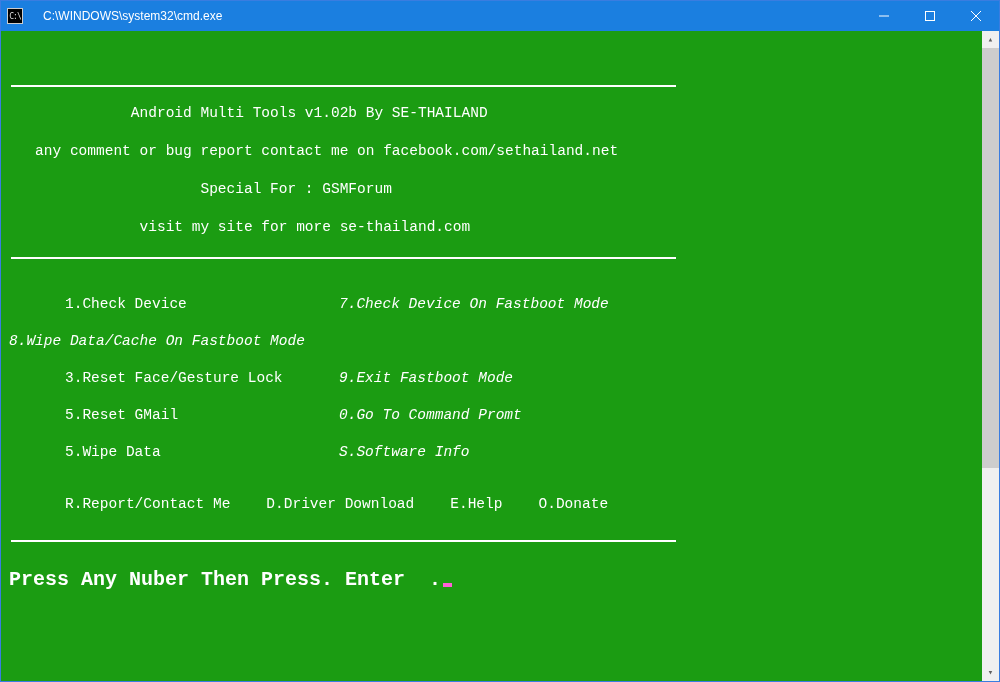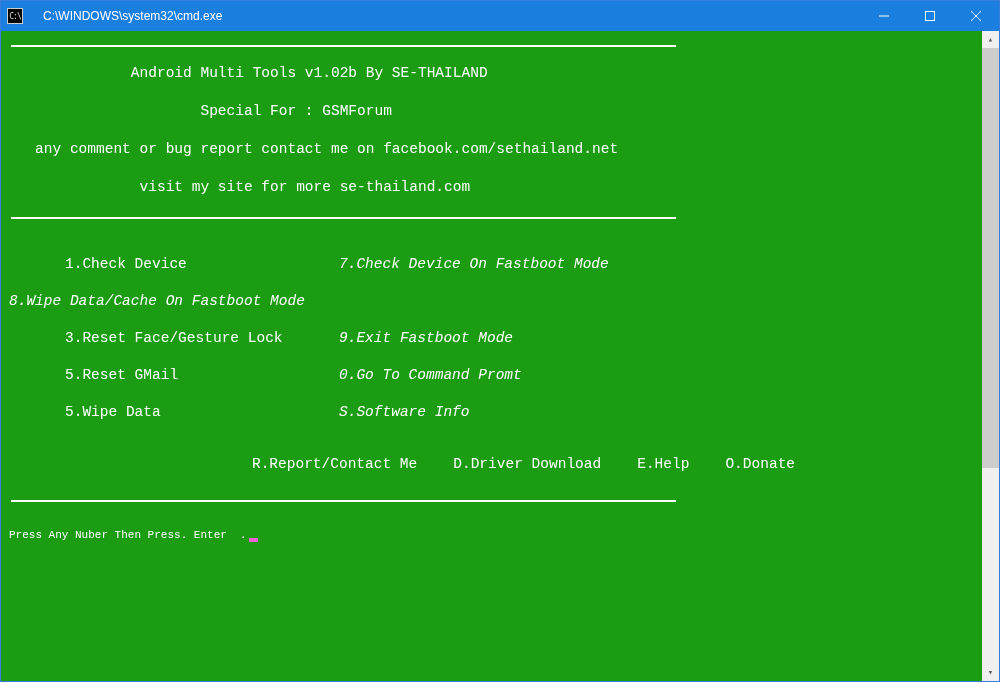--- a/index.html
+++ b/index.html
@@ -58,20 +58,21 @@
     .client {
       flex: 1;
       display: flex;
       background: #1b9c12;
       min-height: 0;
     }
     .console {
       flex: 1;
       padding: 6px 0 0 8px;
       overflow: hidden;
+      margin-top: 40px;
     }
     .scrollbar {
       width: 17px;
       background: #f0f0f0;
       position: relative;
       flex-shrink: 0;
     }
     .scroll-up, .scroll-down {
       position: absolute;
       left: 0; right: 0;
@@ -118,30 +119,30 @@
 
     .extras-row {
       display: flex;
       color: #fff;
       font-size: 14.5px;
       padding-top: 36px;
       padding-bottom: 12px;
       padding-left: 56px;
       gap: 36px;
       white-space: pre;
-      justify-content: center;
     }
 
     .prompt-row {
       display: flex;
       align-items: center;
       color: #fff;
-      font-size: 11px;
+      font-size: 20px;
       padding-top: 18px;
       white-space: pre;
+      font-weight: bold;
     }
     .cursor {
       display: inline-block;
       width: 9px;
       height: 4px;
       background: #ff60d8;
       margin-left: 2px;
       margin-top: 10px;
       vertical-align: baseline;
     }
@@ -188,22 +189,22 @@
 
   <div class="client">
     <div class="console">
 
       <div class="hr-line">
           <div class="rule"></div>
         </div>
 
       <div class="header-area">
         <div class="header-line">              Android Multi Tools v1.02b By SE-THAILAND</div>
+        <div class="header-line">   any comment or bug report contact me on facebook.com/sethailand.net</div>
         <div class="header-line">                      Special For : GSMForum</div>
-        <div class="header-line">   any comment or bug report contact me on facebook.com/sethailand.net</div>
         <div class="header-line">               visit my site for more se-thailand.com</div>
       </div>
 
       <div class="hr-line">
           <div class="rule"></div>
         </div>
 
       <div class="menu-block">
         <div class="menu-row">
           <div class="menu-left">1.Check Device</div>

